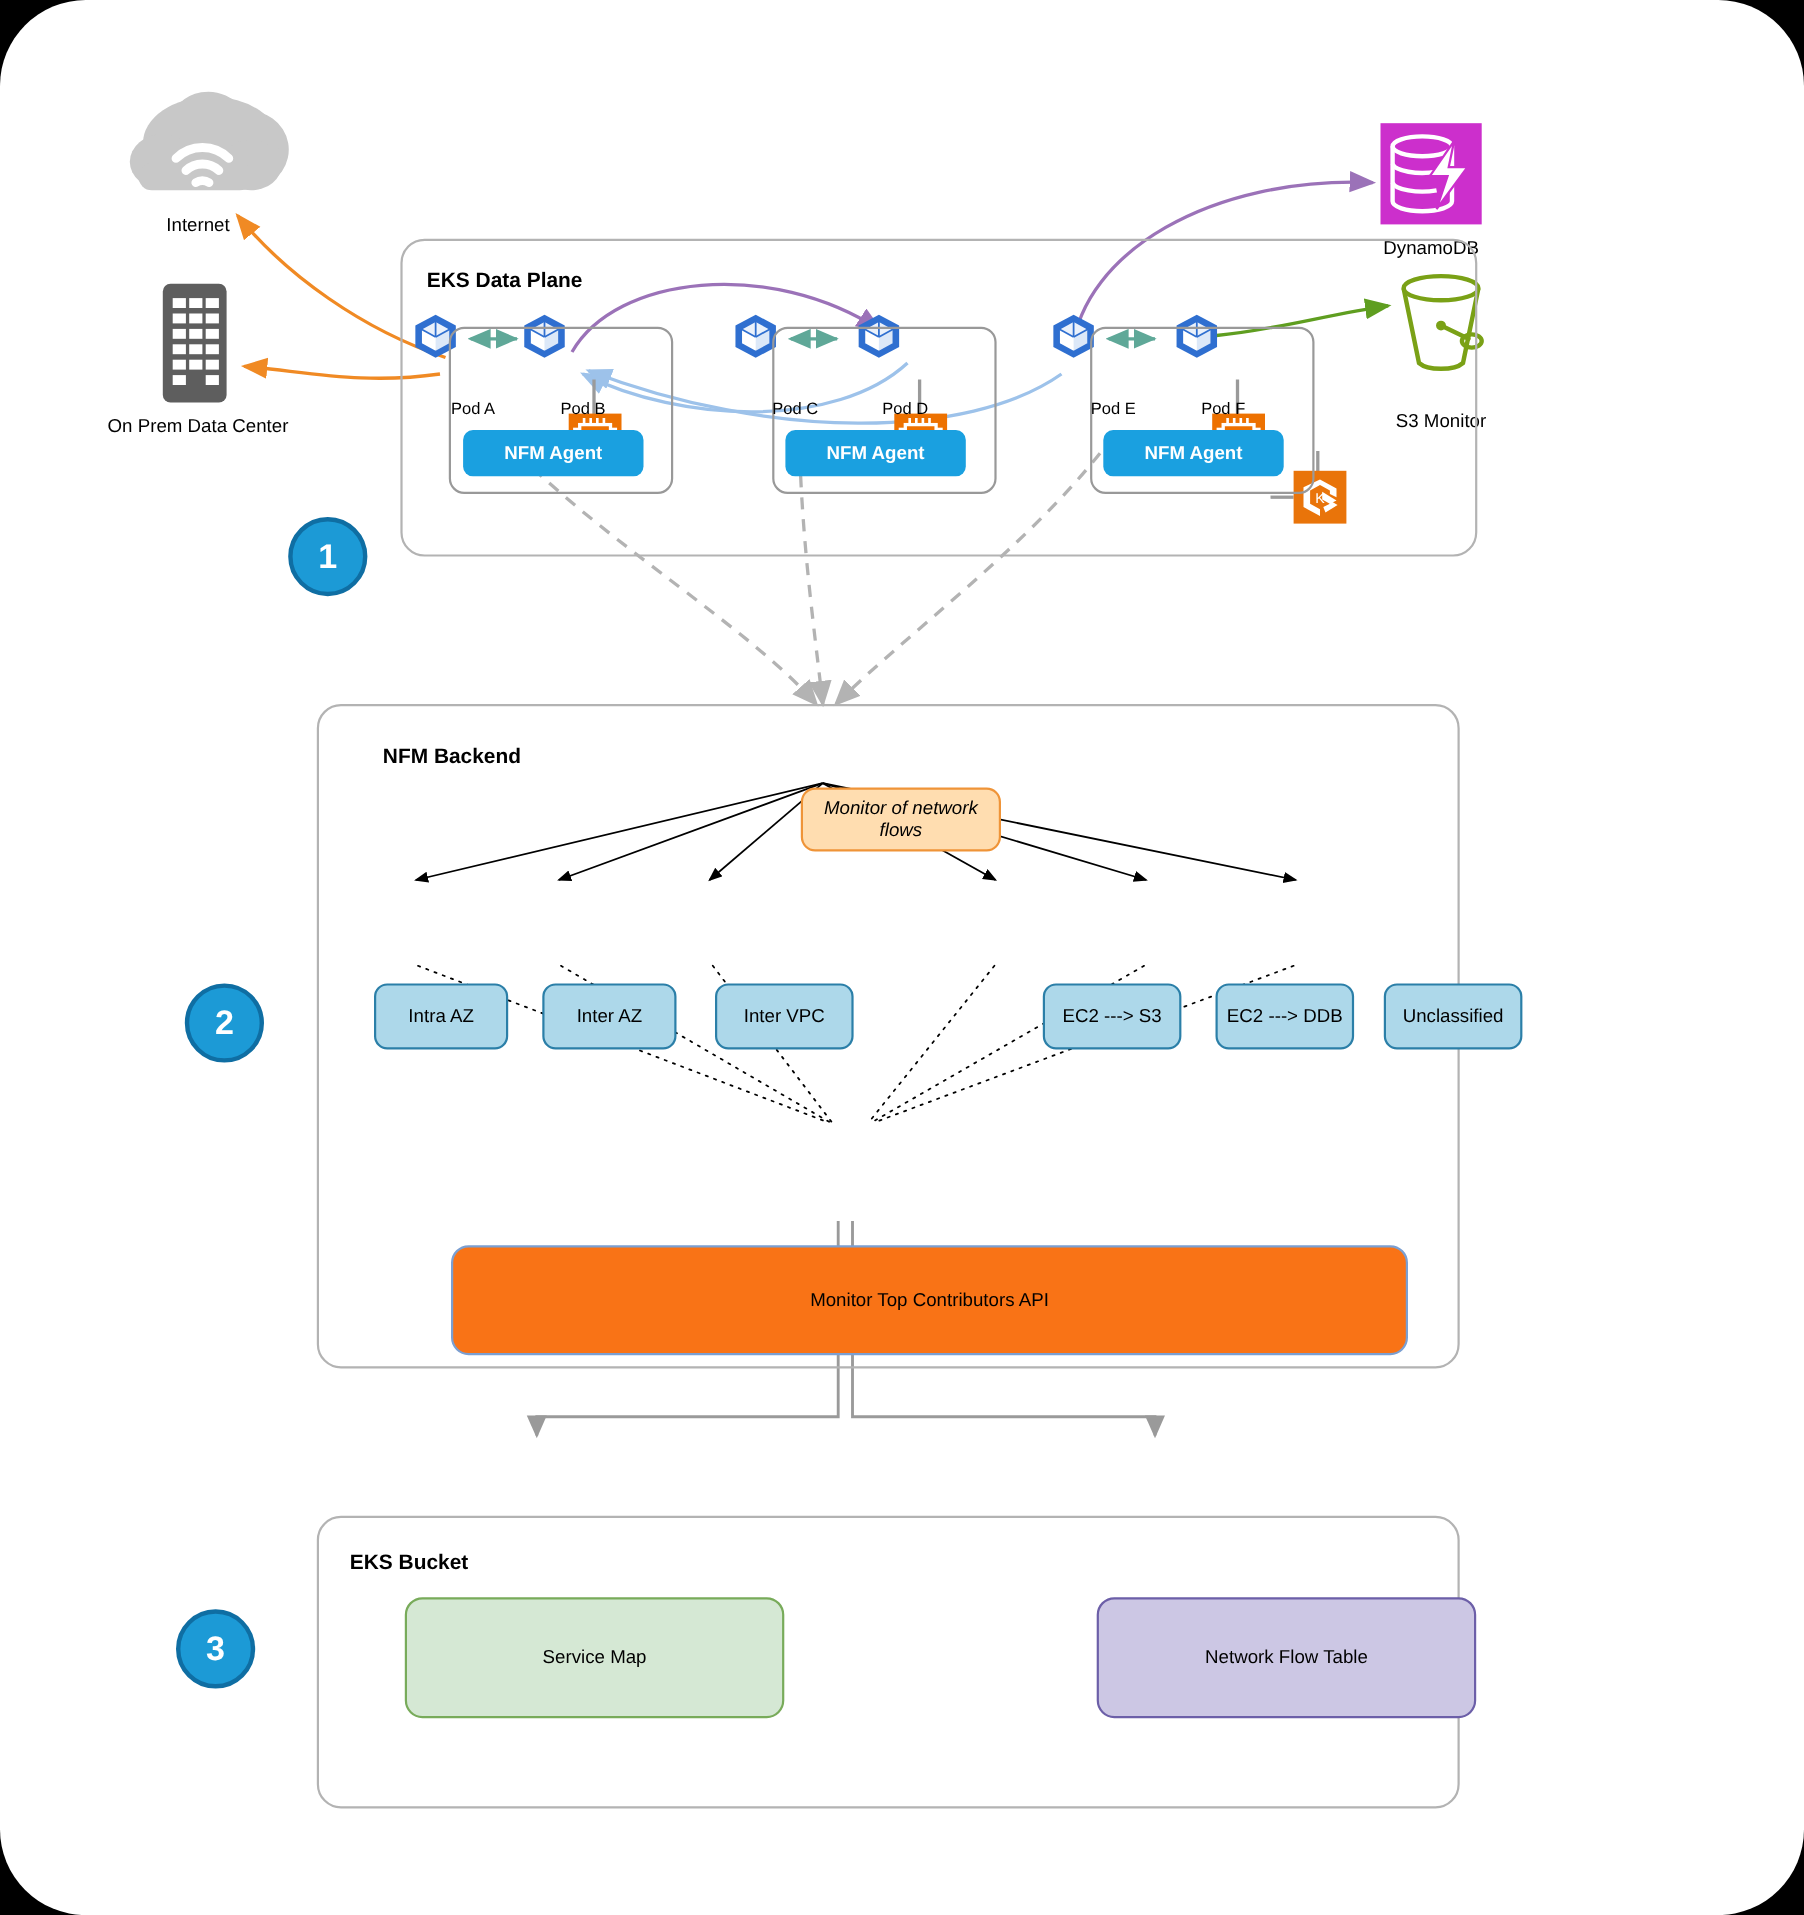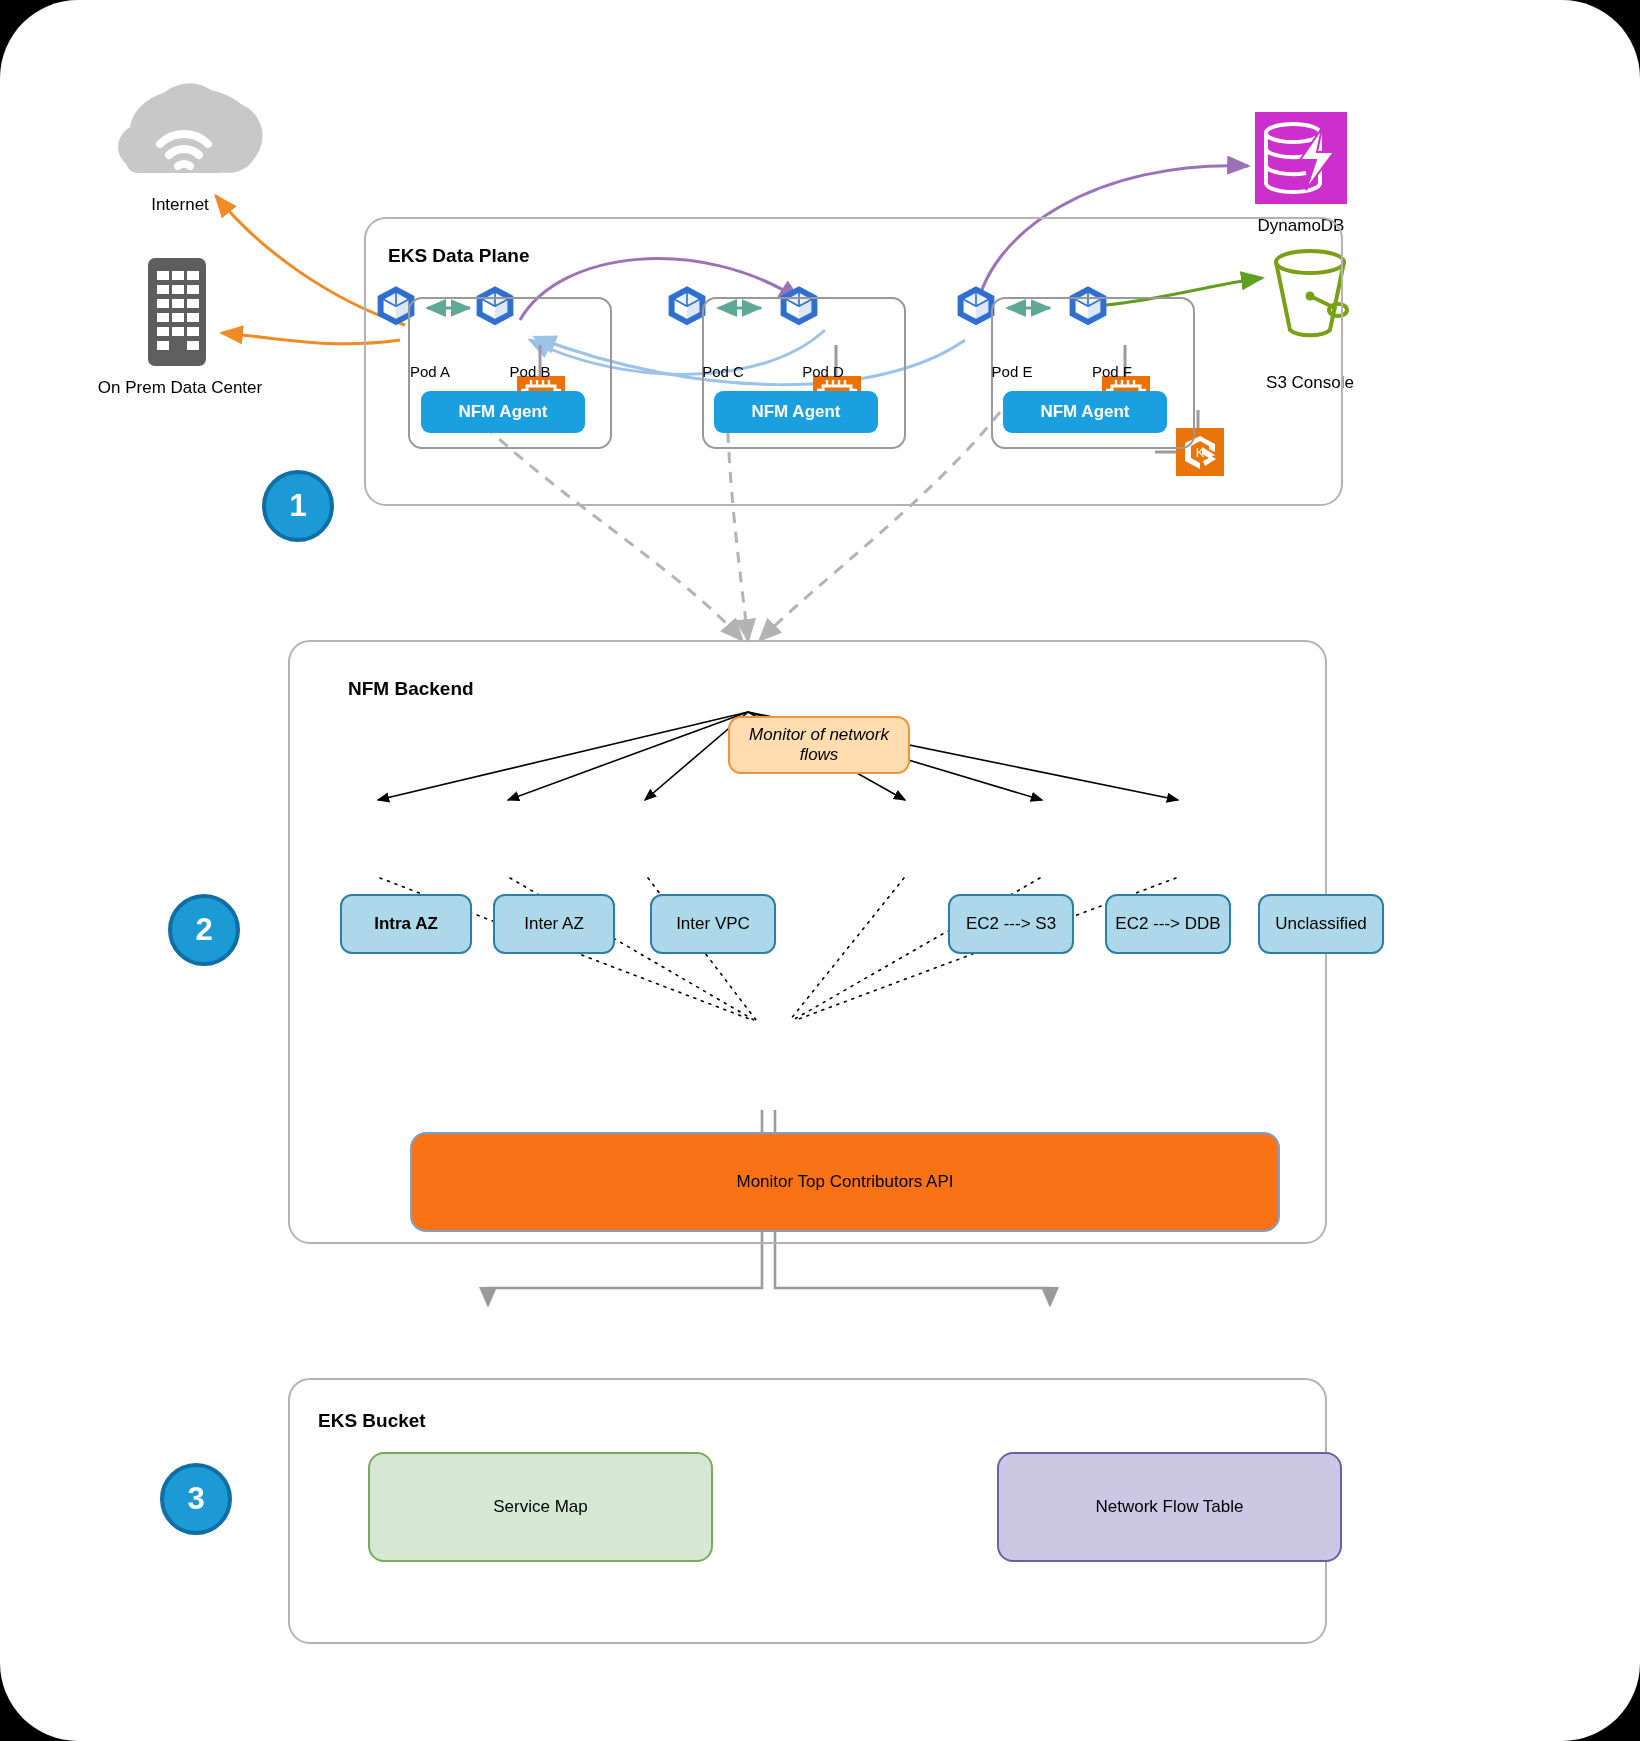--- a/index.html
+++ b/index.html
@@ -350,21 +350,21 @@
           <path d="M26,19 L39,27 L33,30 L26,26 Z" fill="#fff"></path>
           <path d="M28,24 L40,31 L29,38 L27,33 L33,30 Z" fill="#fff"></path>
           <text x="24" y="29" font-size="13" font-family="Liberation Sans, sans-serif" fill="#fff" text-anchor="middle">K</text>
         </g>
       </g>
   </svg>
 
   <div class="lbl" style="left:115px;top:195px;width:130px;">Internet</div>
   <div class="lbl" style="left:85px;top:378px;width:190px;">On Prem Data Center</div>
   <div class="lbl" style="left:1236px;top:216px;width:130px;">DynamoDB</div>
-  <div class="lbl" style="left:1245px;top:373px;width:130px;">S3 Console</div>
+  <div class="lbl" style="left:1245px;top:373px;width:130px;">S3 Monitor</div>
 
   <div class="group" style="left:364px;top:217px;width:975px;height:285px;"></div>
   <div class="group-title" style="left:388px;top:245px;">EKS Data Plane</div>
   <div class="badge" style="left:262px;top:470px;">1</div>
 
   <div class="podgroup" style="left:408px;top:297px;width:200px;height:148px;"></div>
   <div class="lbl-sm" style="left:385px;top:363px;width:90px;">Pod A</div>
   <div class="lbl-sm" style="left:485px;top:363px;width:90px;">Pod B</div>
   <div class="agent" style="left:421px;top:391px;width:164px;height:42px;">NFM Agent</div>
 
@@ -377,21 +377,21 @@
   <div class="lbl-sm" style="left:967px;top:363px;width:90px;">Pod E</div>
   <div class="lbl-sm" style="left:1067px;top:363px;width:90px;">Pod F</div>
   <div class="agent" style="left:1003px;top:391px;width:164px;height:42px;">NFM Agent</div>
 
   <div class="group" style="left:288px;top:640px;width:1035px;height:600px;"></div>
   <div class="group-title" style="left:348px;top:678px;">NFM Backend</div>
   <div class="badge" style="left:168px;top:894px;">2</div>
 
   <div class="node sort" style="left:728px;top:716px;width:182px;height:58px;">Monitor of network flows</div>
 
-  <div class="node cat" style="left:340px;top:894px;width:132px;height:60px;font-weight:bold;">Intra AZ</div>
+  <div class="node cat" style="left:340px;top:894px;width:122px;height:60px;">Intra AZ</div>
   <div class="node cat" style="left:493px;top:894px;width:122px;height:60px;">Inter AZ</div>
   <div class="node cat" style="left:650px;top:894px;width:126px;height:60px;">Inter VPC</div>
   <div class="node cat" style="left:948px;top:894px;width:126px;height:60px;text-align:center;">EC2 ---&gt; S3</div>
   <div class="node cat" style="left:1105px;top:894px;width:126px;height:60px;">EC2 ---&gt; DDB</div>
   <div class="node cat" style="left:1258px;top:894px;width:126px;height:60px;">Unclassified</div>
 
   <div class="node api" style="left:410px;top:1132px;width:870px;height:100px;">Monitor Top Contributors API</div>
 
   <div class="group" style="left:288px;top:1378px;width:1035px;height:262px;"></div>
   <div class="group-title" style="left:318px;top:1410px;">EKS Bucket</div>

